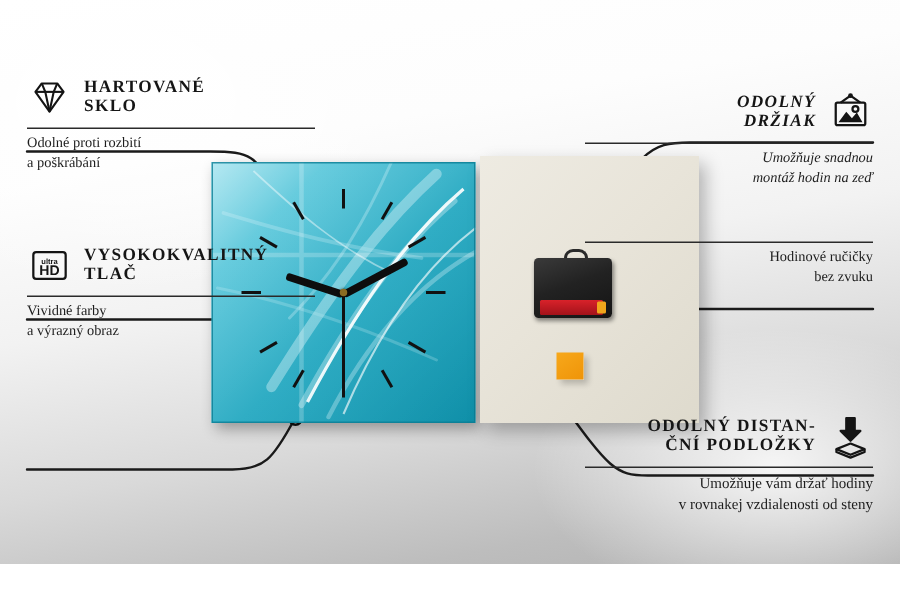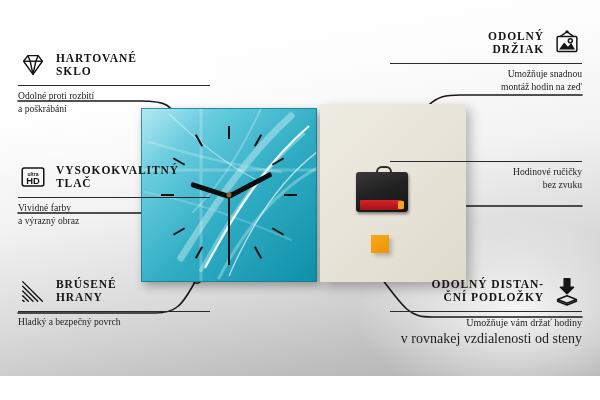--- a/index.html
+++ b/index.html
@@ -214,41 +214,22 @@
       <div class="titlewrap">
         <div class="t1">VYSOKOKVALITNÝ</div>
         <div class="t2">TLAČ</div>
       </div>
     </div>
     <div class="rule"></div>
     <div class="sub">Vividné farby</div>
     <div class="sub">a výrazný obraz</div>
   </div>
 
-  <div class="feat left" style="left:18px;top:276px;">
-    <div class="head">
-      <svg class="ico" viewBox="0 0 32 32">
-        <g stroke="#141414" stroke-width="1.5" stroke-linecap="round">
-          <line x1="5" y1="6" x2="26" y2="27"></line>
-          <line x1="5" y1="11" x2="21" y2="27"></line>
-          <line x1="5" y1="16" x2="16" y2="27"></line>
-          <line x1="5" y1="21" x2="11" y2="27"></line>
-          <line x1="5" y1="26" x2="6.5" y2="27"></line>
-        </g>
-      </svg>
-      <div class="titlewrap">
-        <div class="t1">BRÚSENÉ</div>
-        <div class="t2">HRANY</div>
-      </div>
-    </div>
-    <div class="rule"></div>
-    <div class="sub">Hladký a bezpečný povrch</div>
-  </div>
-
-  <div class="feat right" style="left:390px;top:28px;">
+
+  <div class="feat right" style="left:390px;top:60px;font-style:italic;">
     <div class="head">
       <div class="titlewrap">
         <div class="t1">ODOLNÝ</div>
         <div class="t2">DRŽIAK</div>
       </div>
       <svg class="ico" viewBox="0 0 32 32">
         <g fill="none" stroke="#141414" stroke-width="1.6" stroke-linejoin="round">
           <path d="M16,4 L9,9 M16,4 L23,9"></path>
           <rect x="5.5" y="9" width="21" height="16" rx="1.2"></rect>
           <path d="M7.5,23 L13,15.5 L17,20 L20.5,16 L24.5,23 Z" fill="#141414" stroke="none"></path>
@@ -277,16 +258,16 @@
       <svg class="ico" viewBox="0 0 32 32">
         <g fill="none" stroke="#141414" stroke-width="1.6" stroke-linejoin="round">
           <path d="M13,3 L19,3 L19,12 L23,12 L16,19 L9,12 L13,12 Z" fill="#141414"></path>
           <path d="M16,21 L26,25 L16,29 L6,25 Z"></path>
           <path d="M6,25 L6,27 L16,31 L26,27 L26,25"></path>
         </g>
       </svg>
     </div>
     <div class="rule"></div>
     <div class="sub" style="font-size:10px;">Umožňuje vám držať hodiny</div>
-    <div class="sub" style="font-size:14px;">v rovnakej vzdialenosti od steny</div>
+    <div class="sub" style="font-size:10px;">v rovnakej vzdialenosti od steny</div>
   </div>
 
 </div>
 
 </body></html>

